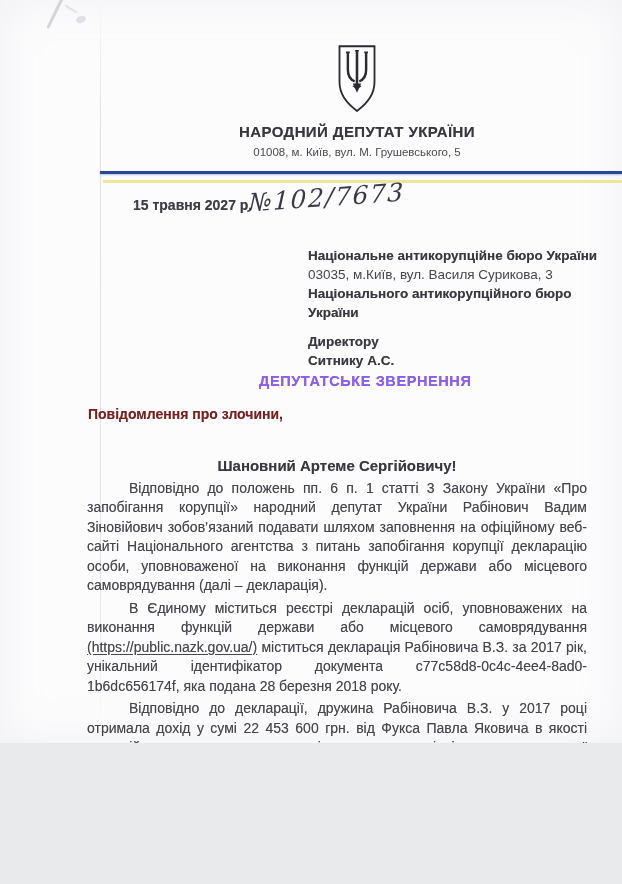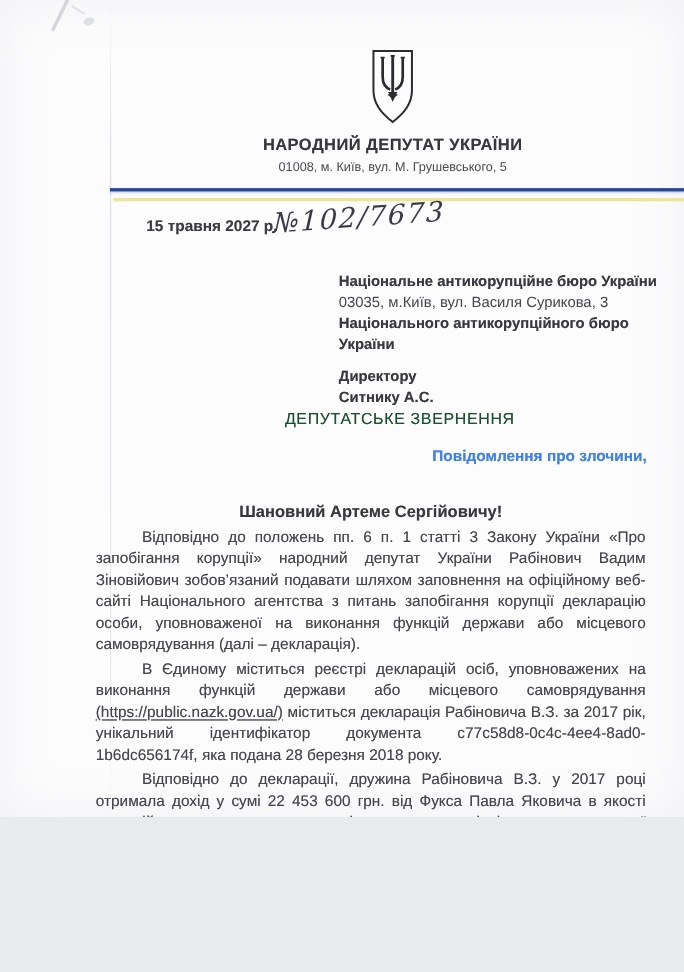--- a/index.html
+++ b/index.html
@@ -44,22 +44,22 @@
     position:absolute;left:248px;top:183px;
     font-family:"DejaVu Serif",serif;font-style:italic;
     font-size:25px;letter-spacing:1.5px;color:#3a3a47;
     transform:rotate(-4deg) skewX(-6deg);
   }
   
   .addressee{position:absolute;left:294px;top:246px;font-size:13.5px;line-height:19px;margin-left:14px;}
   .addressee .bold{font-weight:bold;color:#38383e;text-shadow:0 0 0.6px rgba(56,56,62,0.5);}
   .addressee .gap{margin-top:10px;}
   
-  .doc-title{position:absolute;left:259px;top:373px;font-size:14.5px;font-weight:normal;letter-spacing:0.6px;color:#14532d;text-shadow:0 0 0.6px rgba(54,54,60,0.55);}
-  .subtitle{position:absolute;left:88px;top:404px;width:500px;text-align:right;font-weight:bold;font-size:14px;line-height:21px;color:#3b82f6;text-shadow:0 0 0.6px rgba(56,56,62,0.5);}
+  .doc-title{position:absolute;left:259px;top:373px;font-size:14.5px;font-weight:bold;letter-spacing:0.6px;color:#8b5cf6;text-shadow:0 0 0.6px rgba(54,54,60,0.55);}
+  .subtitle{position:absolute;left:88px;top:404px;width:500px;text-align:left;font-weight:bold;font-size:14px;line-height:21px;color:#7f1d1d;text-shadow:0 0 0.6px rgba(56,56,62,0.5);}
   
   .body{position:absolute;left:87px;top:456px;width:500px;font-size:14px;line-height:19.5px;text-shadow:0 0 0.55px rgba(69,69,75,0.5);}
   .salutation{text-align:center;font-weight:bold;font-size:15px;color:#38383e;margin:0 0 2px 0;}
   .para{margin:6px 0 0 0;text-indent:42px;text-align:justify;}
   .para.tight{margin-top:3px;}
   .url{text-decoration:underline;text-underline-offset:2px;}
 </style>
 </head>
 <body>
 

